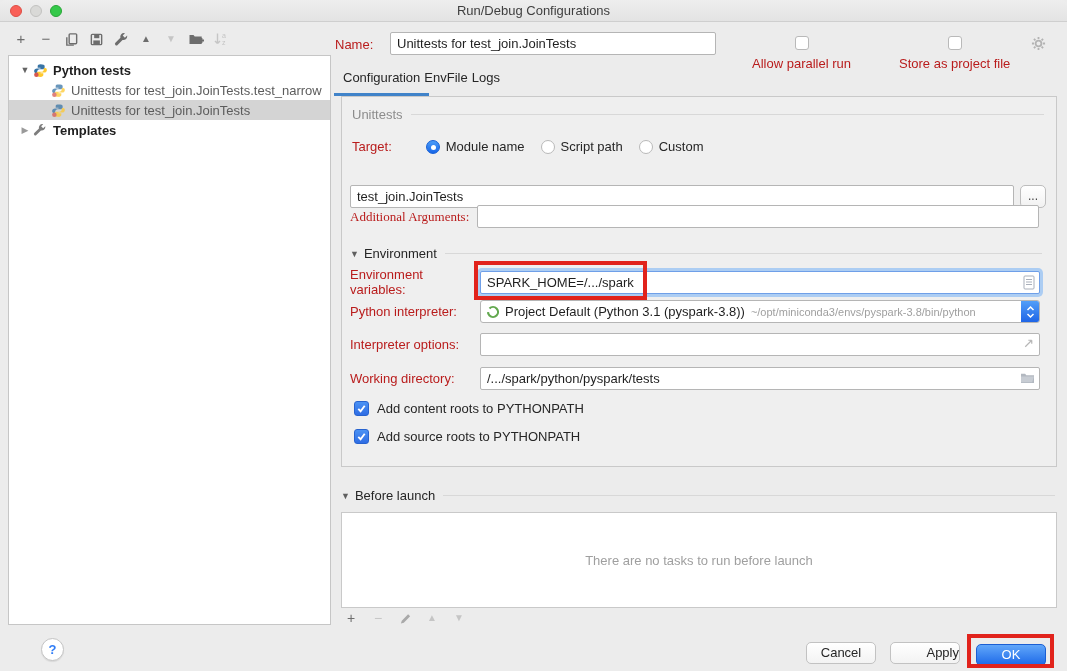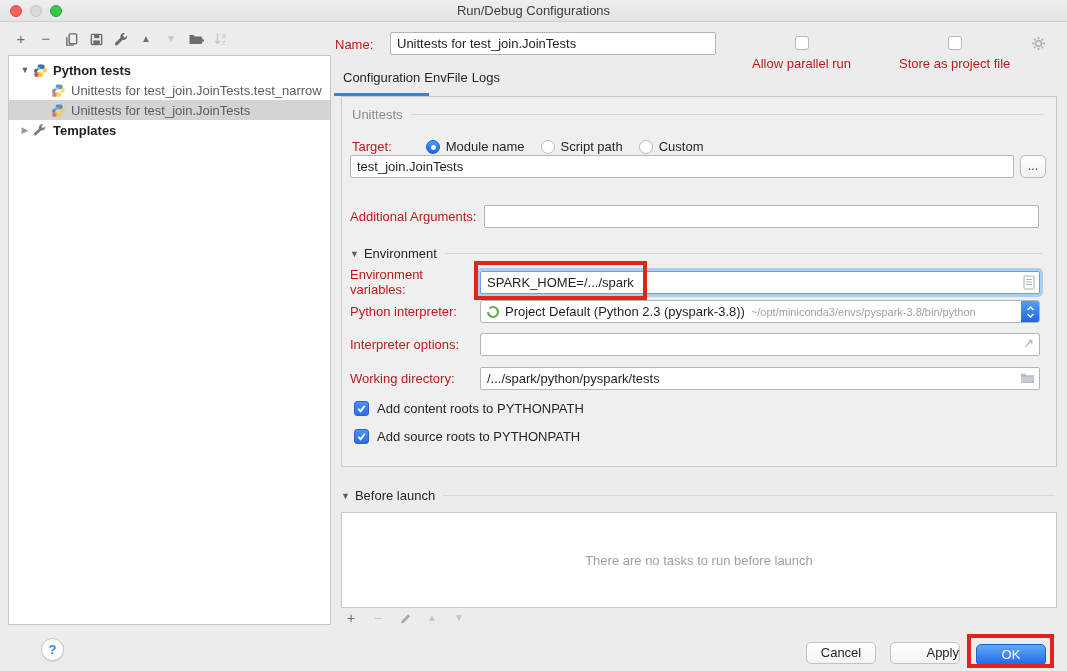--- a/index.html
+++ b/index.html
@@ -55,22 +55,22 @@
   .sect-hdr { padding:0 14px 0 8px; font-size:13px; }
   .sect-hdr .caret { font-size:9px; color:#5f5f5f; margin-right:5px; }
 
   .row-target { top:42px; padding-left:10px; gap:16px; }
   .row-target .tlabel { margin-right:18px; }
   .radio { display:flex; align-items:center; gap:6px; font-size:13px; }
   .rdot { width:14px; height:14px; border-radius:50%; background:#fff; border:1px solid #b9b9b9; position:relative; }
   .rdot.on { background:linear-gradient(#4b9cf8,#1866e8); border:1px solid #1660d6; }
   .rdot.on::after { content:""; position:absolute; left:4.5px; top:4.5px; width:5px; height:5px; border-radius:50%; background:#fff; }
 
-  .row-module { top:58px; padding:0 10px 0 8px; gap:6px; }
-  .row-args { top:108px; padding:0 17px 0 8px; gap:8px; }
+  .row-module { top:88px; padding:0 10px 0 8px; gap:6px; }
+  .row-args { top:108px; padding:0 17px 0 8px; gap:8px;font-family:Liberation Serif, serif; }
   .sect-env { top:149px; }
   .row-envvar { top:170px; padding:0 16px 0 8px; }
   .row-interp { top:203px; padding:0 16px 0 8px; }
   .row-opts { top:236px; padding:0 16px 0 8px; }
   .row-wd { top:270px; padding:0 16px 0 8px; }
   .row-cb1 { top:304px; padding-left:12px; gap:8px; }
   .row-cb2 { top:332px; padding-left:12px; gap:8px; }
   .flabel { width:130px; flex:0 0 auto; font-size:13px; }
 
   .tfield { height:23px; background:#fff; border:1px solid #b5b5b5; border-radius:2px; font-size:13px; padding:0 6px; font-family:inherit; color:#1f1f1f; }
@@ -293,21 +293,21 @@
   </div>
 
   <div class="prow row-interp">
     <span class="lbl flabel">Python interpreter:</span>
     <div class="combo">
       <span>
         <svg width="14" height="14" viewBox="0 0 14 14">
             <circle cx="7" cy="7" r="5" fill="none" stroke="#62a84e" stroke-width="2.2" stroke-dasharray="19 4" transform="rotate(-45 7 7)"></circle>
           </svg>
       </span>
-      <span class="ival">Project Default (Python 2.3 (pyspark-3.8))</span>
+      <span class="ival">Project Default (Python 3.1 (pyspark-3.8))</span>
       <span class="ipath">~/opt/miniconda3/envs/pyspark-3.8/bin/python</span>
       <span class="stepper">
         <svg width="9" height="14" viewBox="0 0 9 14" fill="none" stroke="#fff" stroke-width="1.5">
             <polyline points="1.5,5 4.5,2 7.5,5"></polyline>
             <polyline points="1.5,9 4.5,12 7.5,9"></polyline>
           </svg>
       </span>
     </div>
   </div>
 

